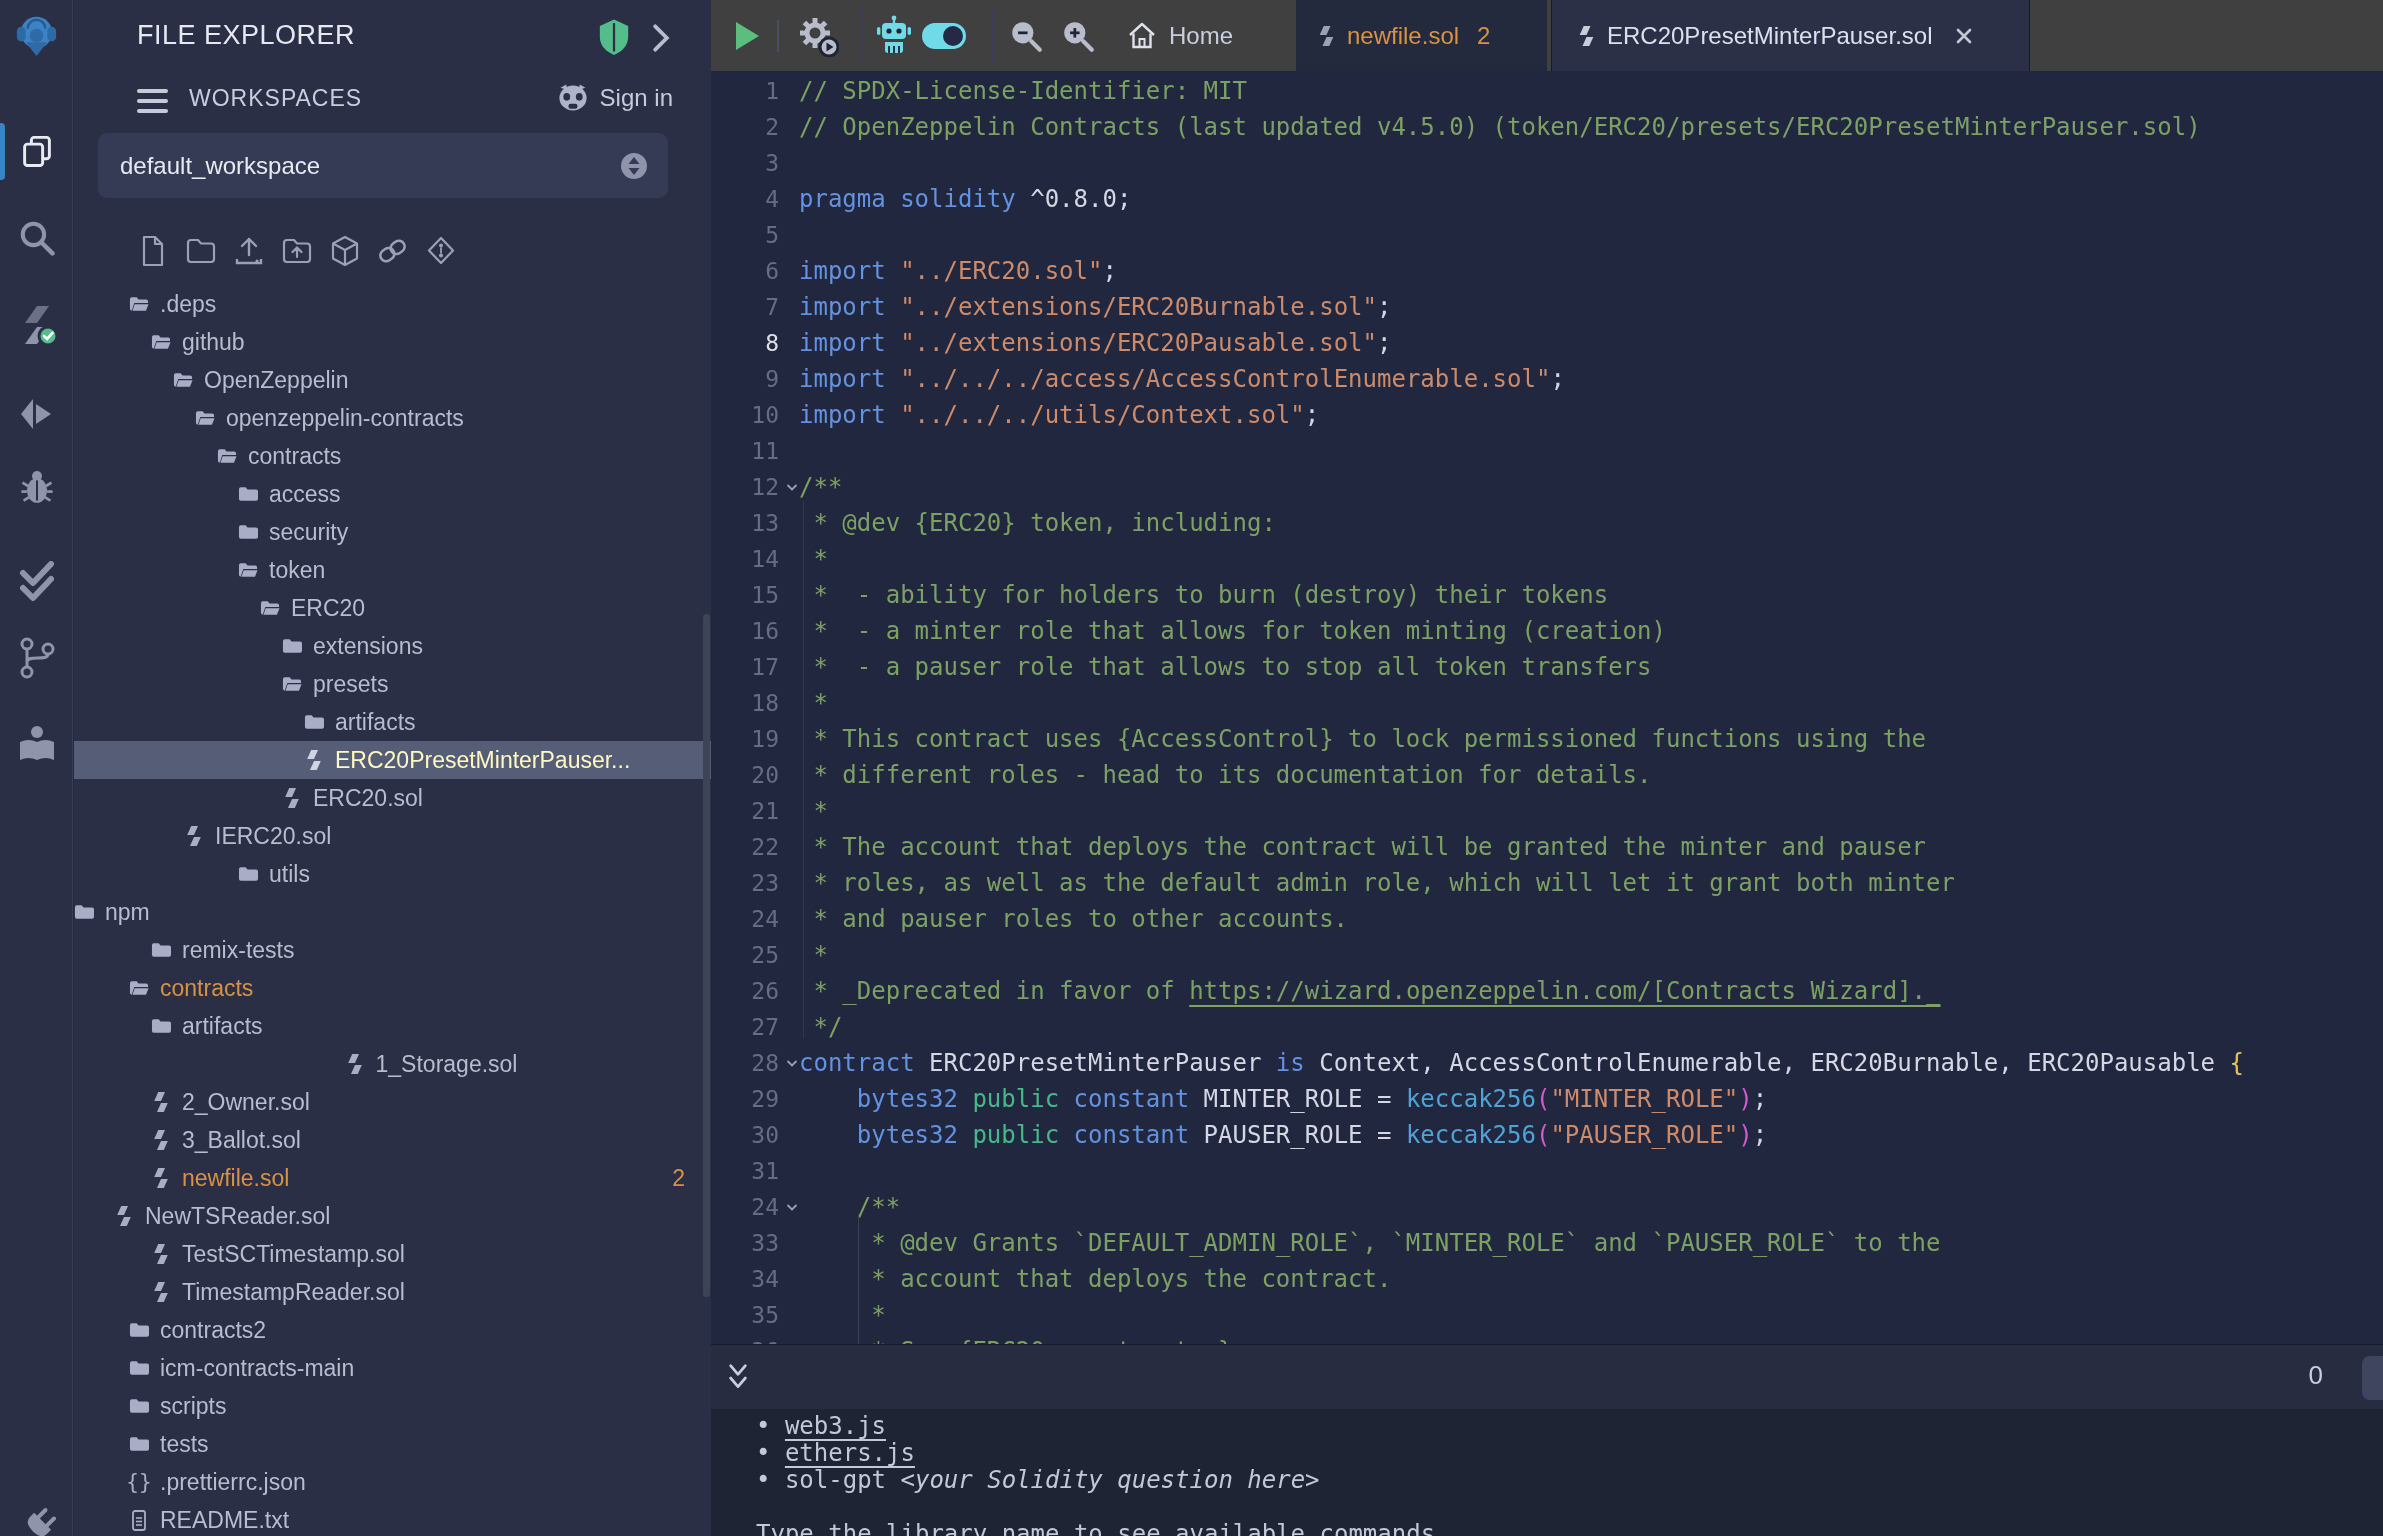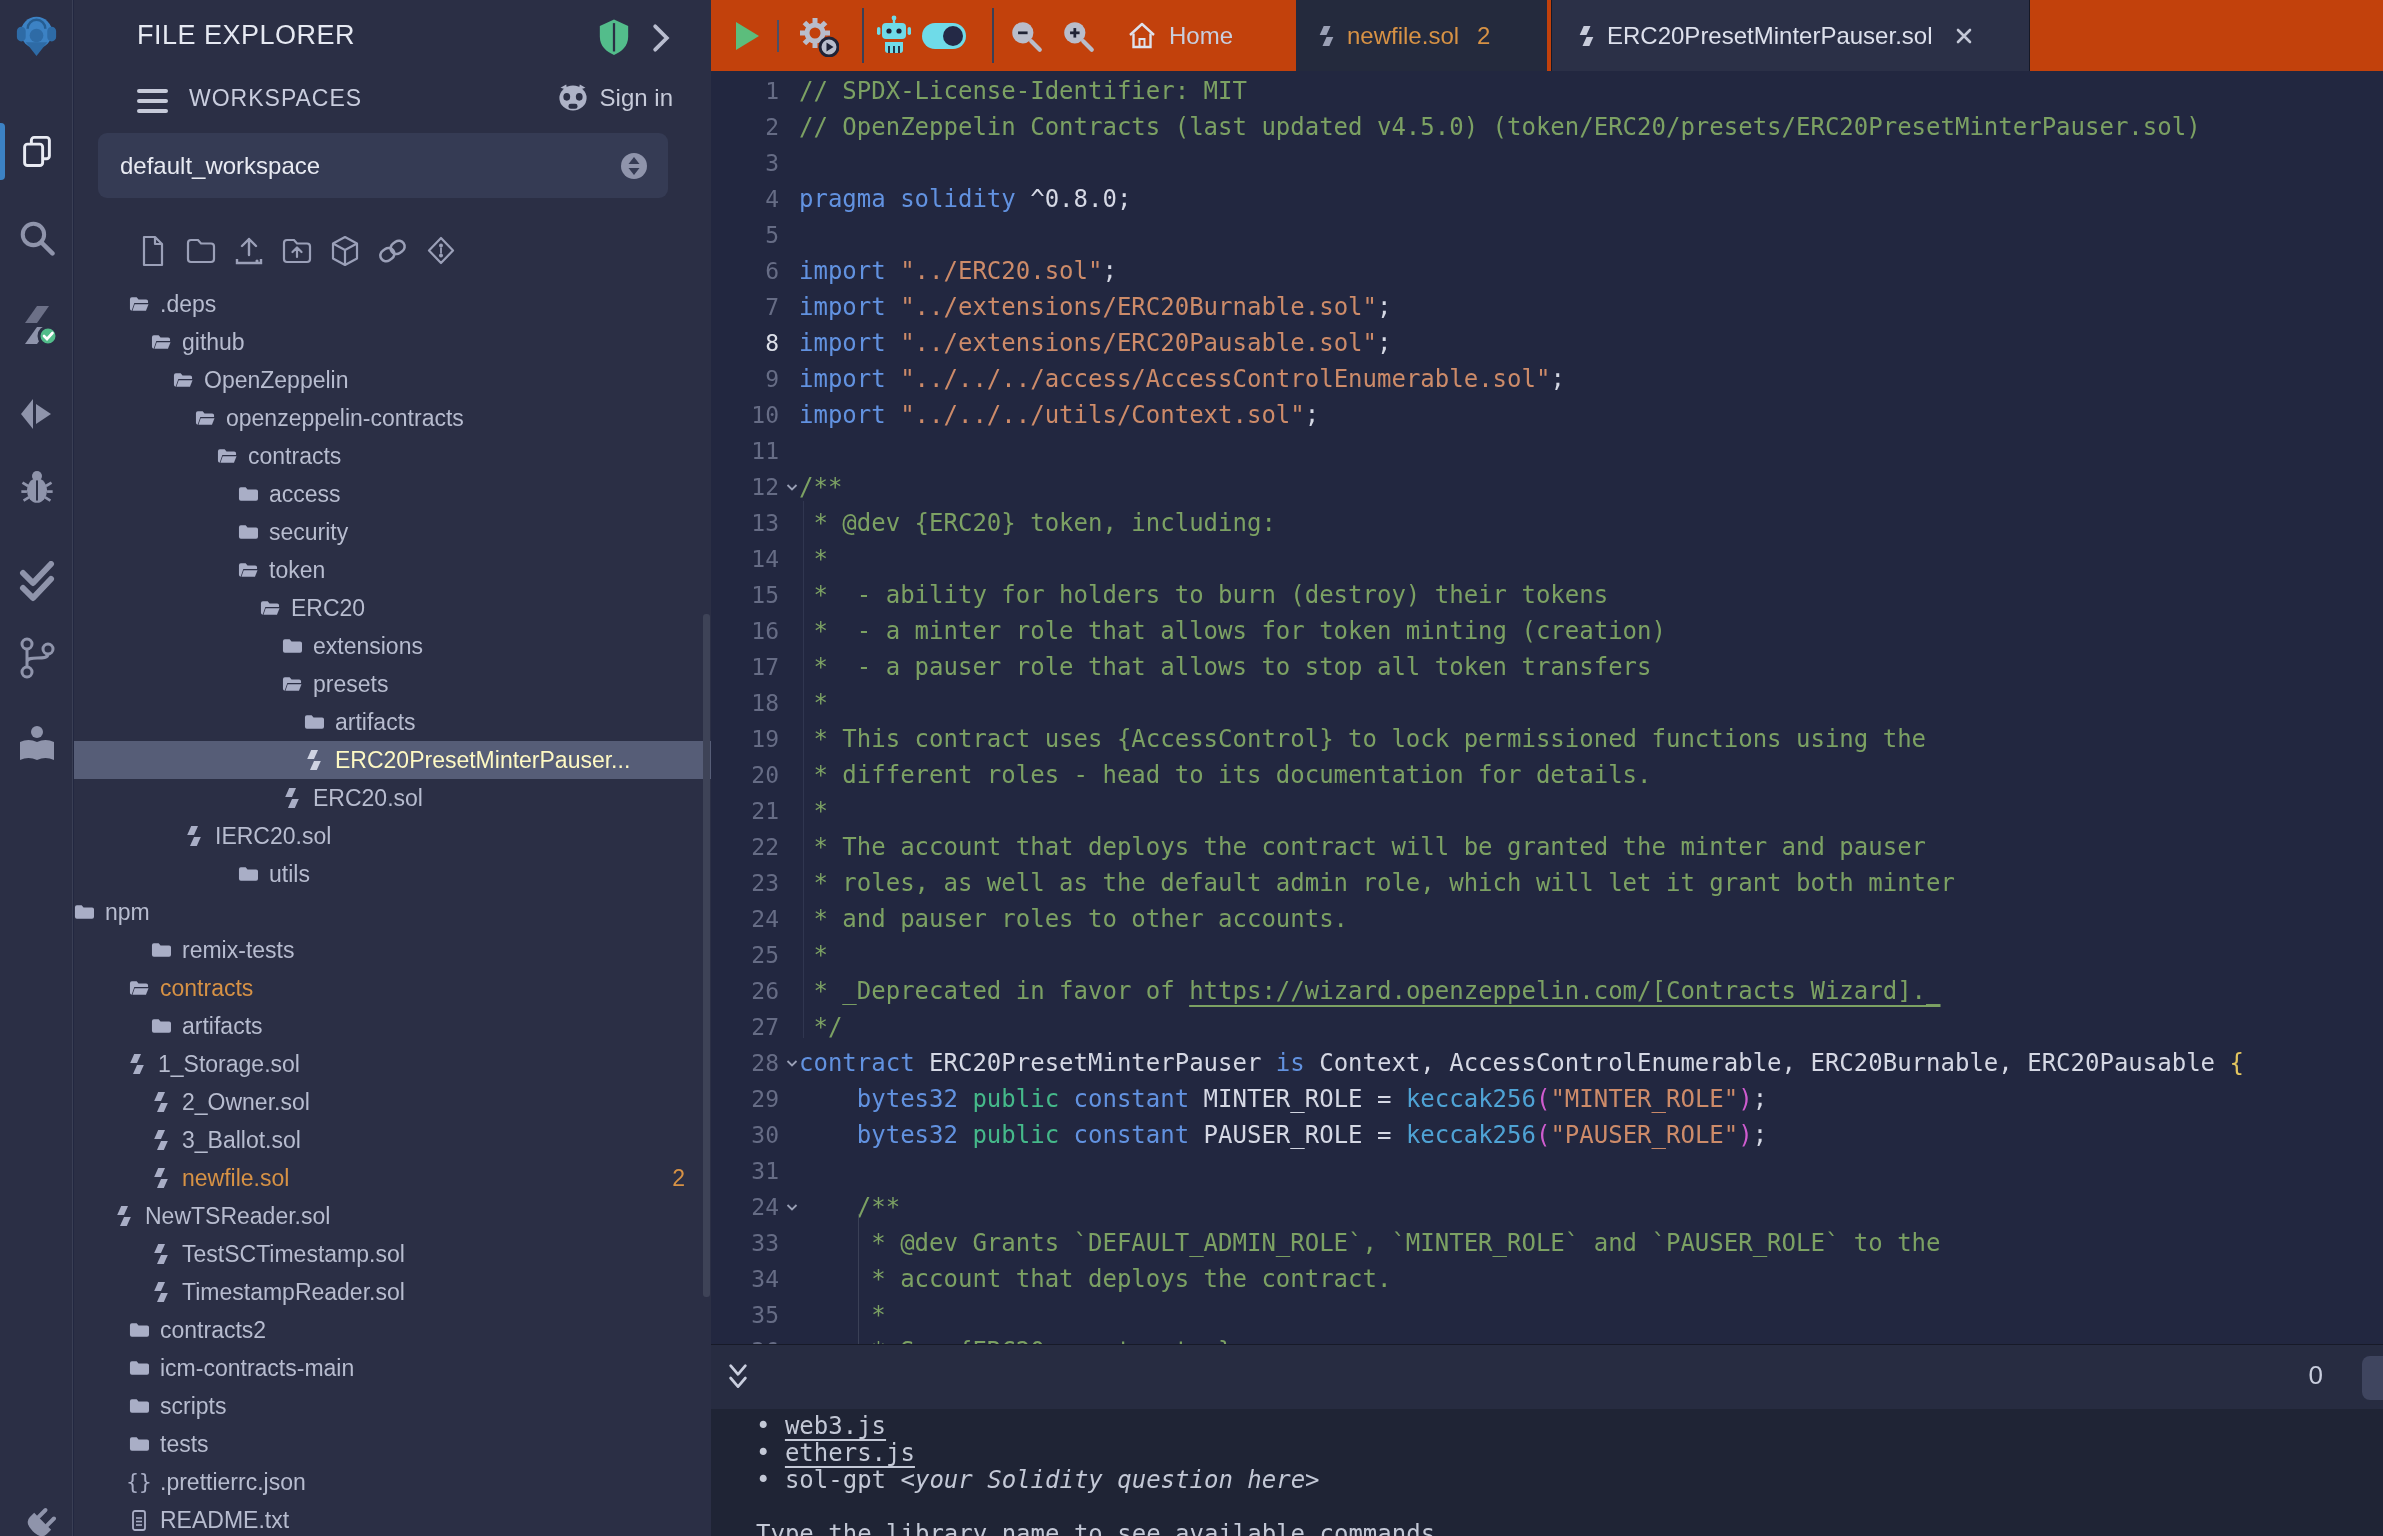--- a/index.html
+++ b/index.html
@@ -32,21 +32,21 @@
   .tree{position:absolute;left:0;top:285px;right:0;bottom:0;overflow:hidden;}
   .trow{position:relative;height:38px;display:flex;align-items:center;gap:11px;font-size:23px;color:#b7bccf;white-space:nowrap;}
   .trow.selected{background:#565d77;color:#fef9c3;}
   .trow.modified{color:#d79245;}
   .trow .ticon{display:flex;align-items:center;justify-content:center;width:20px;flex:0 0 20px;}
   .trow .tbadge{position:absolute;right:26px;color:#d79245;font-size:23px;}
   .panel-scroll{position:absolute;right:1px;top:614px;width:7px;height:683px;background:#3e4357;border-radius:3px;}
 
   
   .editor{position:absolute;left:711px;top:0;width:1673px;height:1537px;display:flex;flex-direction:column;}
-  .topbar{position:relative;height:71px;background:#c2410c;flex:0 0 71px;}
+  .topbar{position:relative;height:71px;background:#404040;flex:0 0 71px;}
   .tb-icon{position:absolute;top:0;height:71px;display:flex;align-items:center;justify-content:center;}
   .tb-sep{position:absolute;top:20px;width:2px;height:32px;background:#4a4f66;}
   .tb-div{position:absolute;top:8px;width:2px;height:55px;background:#3a3f55;}
   .toggle{position:absolute;left:211px;top:23px;width:44px;height:26px;background:#6fdbe8;border-radius:13px;}
   .toggle .knob{position:absolute;right:3px;top:3px;width:20px;height:20px;border-radius:50%;background:#242946;}
   .tab{position:absolute;top:0;height:71px;display:flex;align-items:center;gap:12px;font-size:24px;color:#c9cede;}
   .tab-home{left:416px;}
   .tab-file{left:585px;width:251px;padding-left:22px;background:#242a3d;color:#d79245;}
   .tab-file .tabbadge{color:#d79245;margin-left:6px;}
   .tab-active{left:840px;width:479px;padding-left:26px;background:#2b3047;color:#dde0ec;
@@ -448,21 +448,21 @@
           <span>contracts</span>
         </div>
         <div class="trow" style="padding-left: 77px;">
           <span class="ticon">
             <svg width="21" height="17" viewBox="0 0 21 17">
               <path d="M1 3 q0-2 2-2 h5 l2 2.2 h9 q2 0 2 2 V13 q0 2 -2 2 H3 q-2 0 -2 -2 Z" fill="#a9aec6"></path>
             </svg>
           </span>
           <span>artifacts</span>
         </div>
-        <div class="trow" style="padding-left: 53px;">
+        <div class="trow" style="padding-left: 77px; justify-content: center;">
           <span class="ticon">
             <svg width="16" height="22" viewBox="0 0 16 22">
               <path d="M5.2 1 H12 L8 10 H1.2 Z" fill="#a9aec6"></path>
               <path d="M10.8 21 H4 L8 12 H14.8 Z" fill="#a9aec6"></path>
             </svg>
           </span>
           <span>1_Storage.sol</span>
         </div>
         <div class="trow" style="padding-left: 77px;">
           <span class="ticon">

